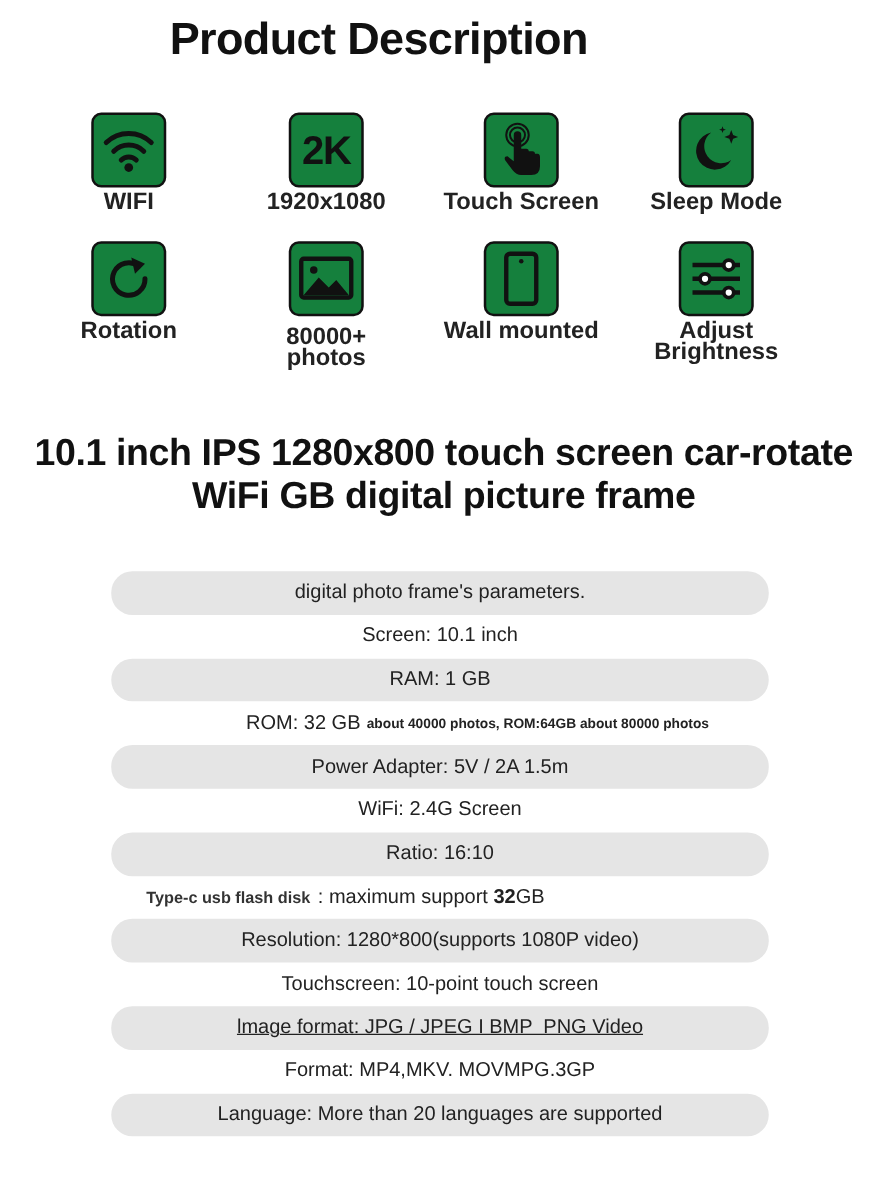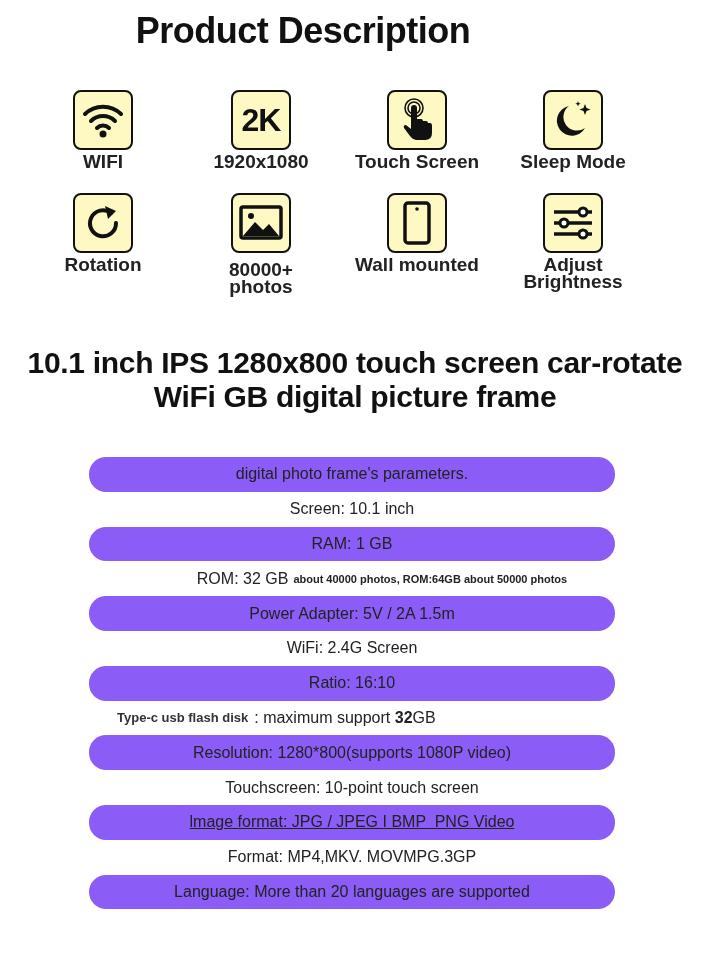--- a/index.html
+++ b/index.html
@@ -13,38 +13,38 @@
       text-align: center; font-size: 36px; font-weight: bold; letter-spacing: -0.5px;
       color: #111;
     }
     .feature-grid { position: absolute; top: 88px; left: 0; width: 710px; height: 220px; }
     .feature {
       position: absolute; width: 160px; text-align: center;
     }
     .feature .icon-box {
       width: 60px; height: 60px; margin: 0 auto;
       border: 2.5px solid #111; border-radius: 8px; box-sizing: border-box;
-      display: flex; align-items: center; justify-content: center; background: #fef9c3;
+      display: flex; align-items: center; justify-content: center; background: #15803d;
     }
     .feature .icon-box svg { display: block; }
     .feature .label {
       margin-top: 3px; font-size: 19px; line-height: 17px; color: #222; font-weight: 700;
     }
     .subtitle {
       position: absolute; top: 346px; left: 0; width: 710px; text-align: center;
       font-size: 30px; font-weight: bold; line-height: 34px; color: #111; letter-spacing: -0.3px;
     }
     .params {
       position: absolute; top: 457px; left: 89px; width: 526px;
     }
     .param-row {
       height: 34.8px; display: flex; align-items: center; justify-content: center;
       font-size: 16px; color: #222; white-space: nowrap; box-sizing: border-box;
     }
-    .param-row.gray { background: #8b5cf6; border-radius: 17px; }
+    .param-row.gray { background: #e5e5e5; border-radius: 17px; }
     .param-row .small-bold { font-size: 11px; font-weight: bold; margin-left: 5px; color: #222; }
     .param-row.left { justify-content: flex-start; padding-left: 28px; align-items: center; }
     .param-row .bold-lead { font-size: 13px; font-weight: bold; margin-right: 6px; color: #333; }
     .param-row .bold-num { font-weight: bold; }
   </style>
 </head>
 <body>
 
 <div class="page-title">Product Description</div>
 
@@ -148,21 +148,21 @@
     <span>digital photo frame's parameters.</span>
   </div>
   <div class="param-row">
     <span>Screen: 10.1 inch</span>
   </div>
   <div class="param-row gray">
     <span>RAM: 1 GB</span>
   </div>
   <div class="param-row" style="padding-left:60px;">
     <span>ROM: 32 GB</span>
-    <span class="small-bold">about 40000 photos, ROM:64GB about 50000 photos</span>
+    <span class="small-bold">about 40000 photos, ROM:64GB about 80000 photos</span>
   </div>
   <div class="param-row gray">
     <span>Power Adapter: 5V / 2A 1.5m</span>
   </div>
   <div class="param-row">
     <span>WiFi: 2.4G Screen</span>
   </div>
   <div class="param-row gray">
     <span>Ratio: 16:10</span>
   </div>

